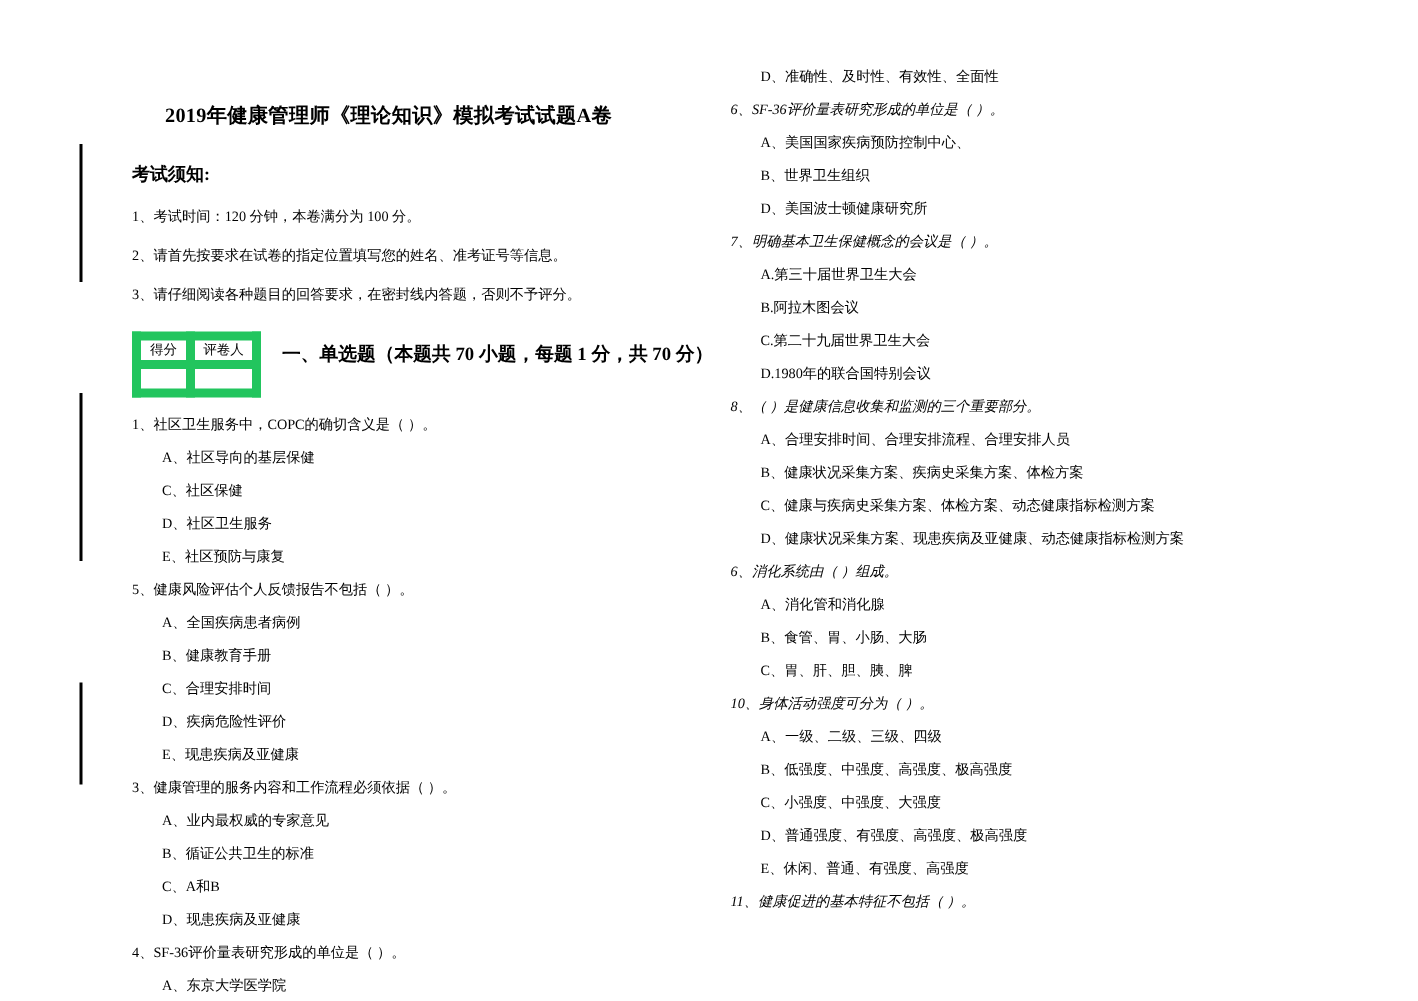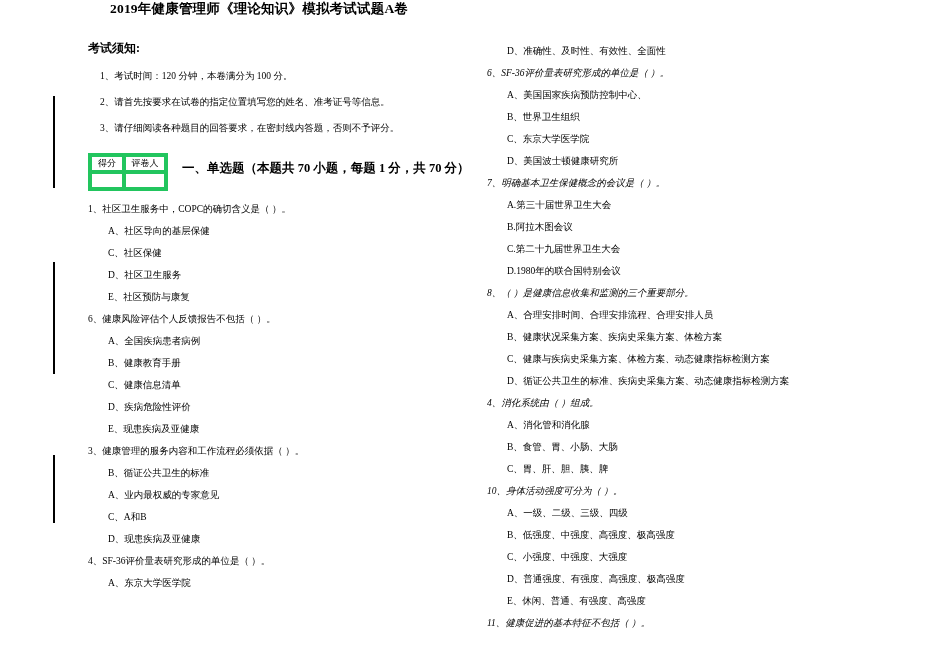--- a/index.html
+++ b/index.html
@@ -41,50 +41,50 @@
   }
   .col-left  { left: 88px;  width: 392px; }
   .col-right { left: 487px; width: 420px; }
 
   
   .doc-title {
     font-size: 13.5px;
     font-weight: bold;
     letter-spacing: .2px;
     margin: 0;
+    padding-top: 68px;
     padding-left: 22px;
     white-space: nowrap;
   }
 
   
   .notice-head {
     font-size: 12px;
     font-weight: bold;
     margin: 22px 0 0 0;
   }
   .notice-line {
     font-size: 9.5px;
     margin-top: 13px;
     white-space: nowrap;
-    margin-left: 12px;
   }
 
   
   .score-row {
     margin-top: 18px;
     display: flex;
     align-items: flex-start;
   }
   table.score-table {
     border-collapse: collapse;
     font-size: 9px;
     table-layout: fixed;
   }
   table.score-table td {
-    border: 4px solid #22c55e;
+    border: 6px solid #22c55e;
     text-align: center;
     padding: 0;
     line-height: 13px;
     height: 13px;
   }
   table.score-table td.c1 { width: 30px; }
   table.score-table td.c2 { width: 38px; }
 
   .section-heading {
     font-size: 12.5px;
@@ -158,63 +158,62 @@
     </div>
 
     <div class="qlist">
 
       <div class="q-stem">1、社区卫生服务中，COPC的确切含义是（     ）。</div>
       <div class="q-opt">A、社区导向的基层保健</div>
       <div class="q-opt">C、社区保健</div>
       <div class="q-opt">D、社区卫生服务</div>
       <div class="q-opt">E、社区预防与康复</div>
 
-      <div class="q-stem">6、健康风险评估个人反馈报告不包括（     ）。</div>
+      <div class="q-stem">5、健康风险评估个人反馈报告不包括（     ）。</div>
       <div class="q-opt">A、全国疾病患者病例</div>
       <div class="q-opt">B、健康教育手册</div>
-      <div class="q-opt">C、健康信息清单</div>
+      <div class="q-opt">C、合理安排时间</div>
       <div class="q-opt">D、疾病危险性评价</div>
       <div class="q-opt">E、现患疾病及亚健康</div>
 
       <div class="q-stem">3、健康管理的服务内容和工作流程必须依据（     ）。</div>
+      <div class="q-opt">A、业内最权威的专家意见</div>
       <div class="q-opt">B、循证公共卫生的标准</div>
-      <div class="q-opt">A、业内最权威的专家意见</div>
       <div class="q-opt">C、A和B</div>
       <div class="q-opt">D、现患疾病及亚健康</div>
 
       <div class="q-stem">4、SF-36评价量表研究形成的单位是（     ）。</div>
       <div class="q-opt">A、东京大学医学院</div>
 
     </div>
   </div>
 
   <div class="col col-right">
     <div class="qlist">
 
       <div class="q-opt">D、准确性、及时性、有效性、全面性</div>
 
       <div class="q-stem">6、SF-36评价量表研究形成的单位是（     ）。</div>
       <div class="q-opt">A、美国国家疾病预防控制中心、</div>
       <div class="q-opt">B、世界卫生组织</div>
-      <div class="q-opt">C、东京大学医学院</div>
       <div class="q-opt">D、美国波士顿健康研究所</div>
 
       <div class="q-stem">7、明确基本卫生保健概念的会议是（     ）。</div>
       <div class="q-opt">A.第三十届世界卫生大会</div>
       <div class="q-opt">B.阿拉木图会议</div>
       <div class="q-opt">C.第二十九届世界卫生大会</div>
       <div class="q-opt">D.1980年的联合国特别会议</div>
 
       <div class="q-stem">8、（     ）是健康信息收集和监测的三个重要部分。</div>
       <div class="q-opt">A、合理安排时间、合理安排流程、合理安排人员</div>
       <div class="q-opt">B、健康状况采集方案、疾病史采集方案、体检方案</div>
       <div class="q-opt">C、健康与疾病史采集方案、体检方案、动态健康指标检测方案</div>
-      <div class="q-opt">D、循证公共卫生的标准、疾病史采集方案、动态健康指标检测方案</div>
-
-      <div class="q-stem">4、消化系统由（     ）组成。</div>
+      <div class="q-opt">D、健康状况采集方案、现患疾病及亚健康、动态健康指标检测方案</div>
+
+      <div class="q-stem">6、消化系统由（     ）组成。</div>
       <div class="q-opt">A、消化管和消化腺</div>
       <div class="q-opt">B、食管、胃、小肠、大肠</div>
       <div class="q-opt">C、胃、肝、胆、胰、脾</div>
 
       <div class="q-stem">10、身体活动强度可分为（     ）。</div>
       <div class="q-opt">A、一级、二级、三级、四级</div>
       <div class="q-opt">B、低强度、中强度、高强度、极高强度</div>
       <div class="q-opt">C、小强度、中强度、大强度</div>
       <div class="q-opt">D、普通强度、有强度、高强度、极高强度</div>
       <div class="q-opt">E、休闲、普通、有强度、高强度</div>

